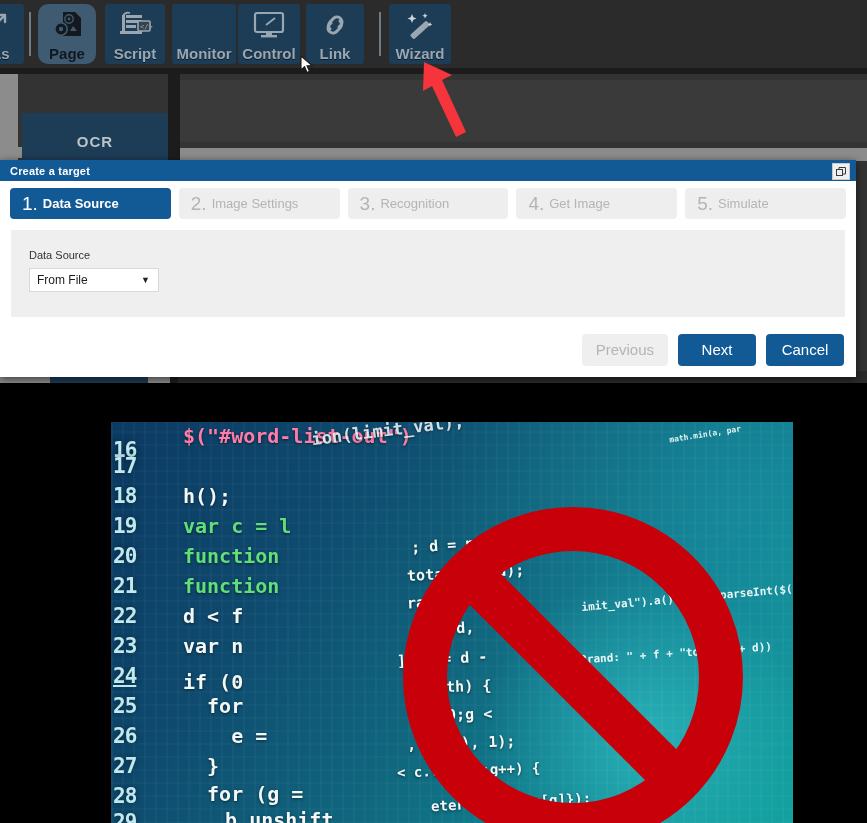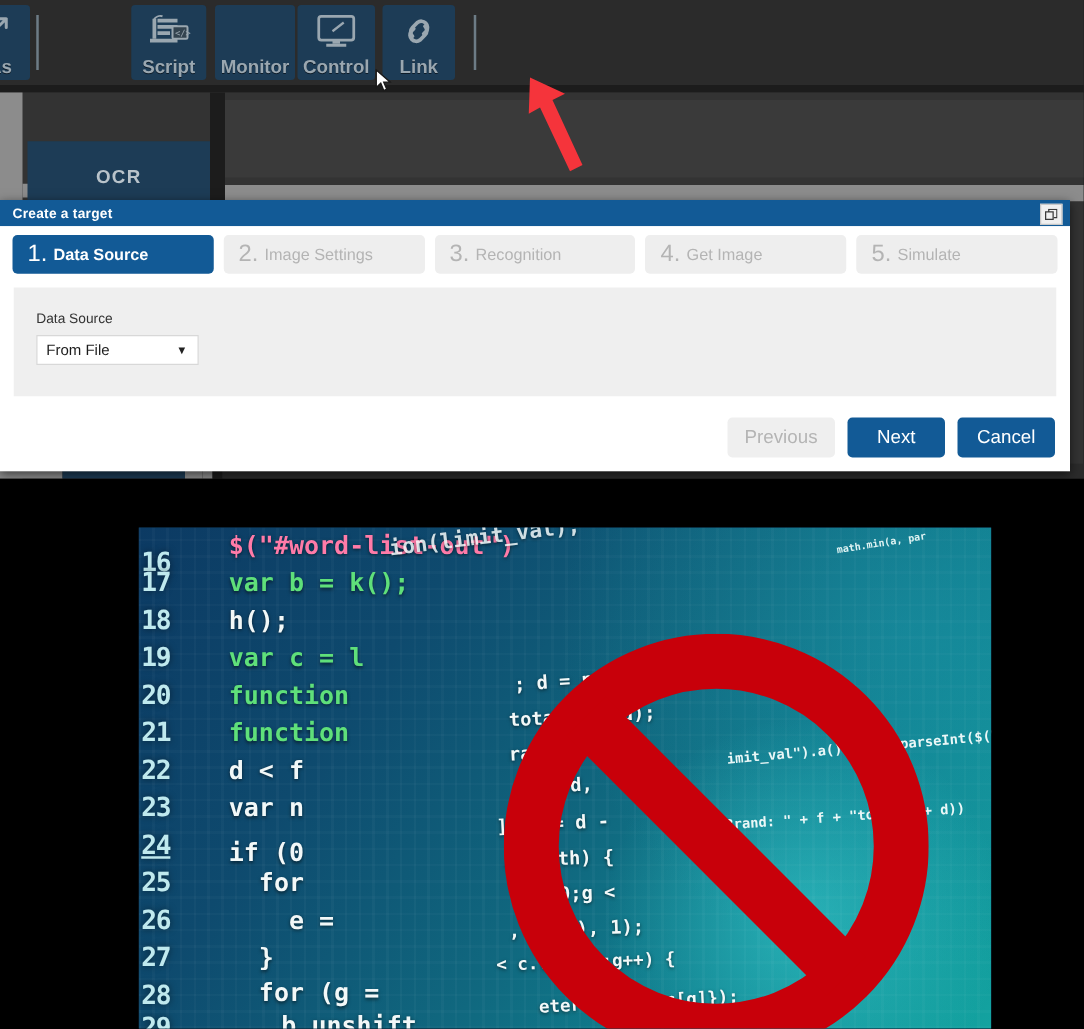--- a/index.html
+++ b/index.html
@@ -262,20 +262,33 @@
       <div class="rb-ico">
         <svg width="26" height="24" viewBox="0 0 26 24">
           <path d="M18 2 L6 14 M18 2 L18 9 M18 2 L11 2" stroke="#9aa7b0" stroke-width="2.4" fill="none" stroke-linecap="round"></path>
         </svg>
       </div>
       <div class="rb-label">As</div>
     </div>
 
     <div class="rb-sep" style="left:29px;"></div>
 
+    <div class="rb-btn active" style="left:38px;width:58px;">
+      <div class="rb-ico">
+        <svg width="34" height="30" viewBox="0 0 34 30">
+          <path d="M13 2 h12 l6 6 v18 h-18 z" fill="#13191f"></path>
+          <circle cx="11" cy="19" r="6.2" fill="#13191f" stroke="#3f5b72" stroke-width="1.6"></circle>
+          <circle cx="11" cy="19" r="2.2" fill="#3f5b72"></circle>
+          <circle cx="19" cy="9" r="4.2" fill="#13191f" stroke="#3f5b72" stroke-width="1.4"></circle>
+          <circle cx="19" cy="9" r="1.4" fill="#3f5b72"></circle>
+          <path d="M23 16 l4 5 h-7 z" fill="#3f5b72"></path>
+        </svg>
+      </div>
+      <div class="rb-label">Page</div>
+    </div>
 
     <div class="rb-btn" style="left:105px;width:60px;">
       <div class="rb-ico">
         <svg width="36" height="30" viewBox="0 0 36 30">
           <rect x="9" y="5" width="16" height="3" fill="#9aa7b0"></rect>
           <rect x="9" y="10" width="16" height="3" fill="#9aa7b0"></rect>
           <rect x="9" y="15" width="10" height="3" fill="#9aa7b0"></rect>
           <rect x="5" y="5" width="3" height="16" fill="#9aa7b0"></rect>
           <rect x="3" y="21" width="22" height="3" fill="#9aa7b0"></rect>
           <rect x="21" y="11" width="12" height="10" rx="1" fill="#33434f" stroke="#9aa7b0" stroke-width="1.6"></rect>
@@ -315,20 +328,31 @@
           <path d="M25 8 l-9 7" stroke="#9aa7b0" stroke-width="1.8" fill="none"></path>
           <rect x="16" y="22" width="6" height="3" fill="#9aa7b0"></rect>
           <rect x="11" y="25" width="16" height="2.4" fill="#9aa7b0"></rect>
         </svg>
       </div>
       <div class="rb-label">Control</div>
     </div>
 
     <div class="rb-sep" style="left:379px;"></div>
 
+    <div class="rb-btn" style="left:389px;width:62px;">
+      <div class="rb-ico">
+        <svg width="34" height="30" viewBox="0 0 34 30">
+          <rect x="6" y="17" width="22" height="6" rx="1.5" fill="#9aa7b0" transform="rotate(-42 17 20)"></rect>
+          <path d="M9 4 l1.3 3.2 L13.5 8.5 L10.3 9.8 L9 13 L7.7 9.8 L4.5 8.5 L7.7 7.2 Z" fill="#cfd8de"></path>
+          <path d="M22 3 l.8 2 l2 .8 l-2 .8 l-.8 2 l-.8 -2 l-2 -.8 l2 -.8 Z" fill="#cfd8de"></path>
+          <path d="M27 12 l.7 1.7 l1.7 .7 l-1.7 .7 l-.7 1.7 l-.7 -1.7 l-1.7 -.7 l1.7 -.7 Z" fill="#cfd8de"></path>
+        </svg>
+      </div>
+      <div class="rb-label">Wizard</div>
+    </div>
   </div>
 
   <div id="ribbon-underline"></div>
 
   <div id="workspace">
     <div id="left-rail"></div>
     <div id="divider-dark"></div>
     <div id="panel-right"></div>
     <div id="panel-right2"></div>
     <div id="strip-under-tab"></div>
@@ -424,21 +448,20 @@
       <div class="gnum" style="top:212px;">23</div>
       <div class="gnum" style="top:242px;text-decoration:underline;">24</div>
       <div class="gnum" style="top:272px;">25</div>
       <div class="gnum" style="top:302px;">26</div>
       <div class="gnum" style="top:332px;">27</div>
       <div class="gnum" style="top:362px;">28</div>
       <div class="gnum" style="top:388px;">29</div>
     </div>
 
     <div class="cline cpink" style="left:72px;top:2px;">$("#word-list-out")</div>
-    <div class="cline cgreen" style="left:72px;top:32px;">var b = k();</div>
     <div class="cline cwhite" style="left:72px;top:62px;">h();</div>
     <div class="cline cgreen" style="left:72px;top:92px;">var c = l</div>
     <div class="cline cgreen" style="left:72px;top:122px;">function</div>
     <div class="cline cgreen" style="left:72px;top:152px;">function</div>
     <div class="cline cwhite" style="left:72px;top:182px;">d &lt; f</div>
     <div class="cline cwhite" style="left:72px;top:212px;">var n</div>
     <div class="cline cwhite" style="left:72px;top:248px;">if (0</div>
     <div class="cline cwhite" style="left:72px;top:272px;">  for</div>
     <div class="cline cwhite" style="left:72px;top:302px;">    e =</div>
     <div class="cline cwhite" style="left:72px;top:332px;">  }</div>

